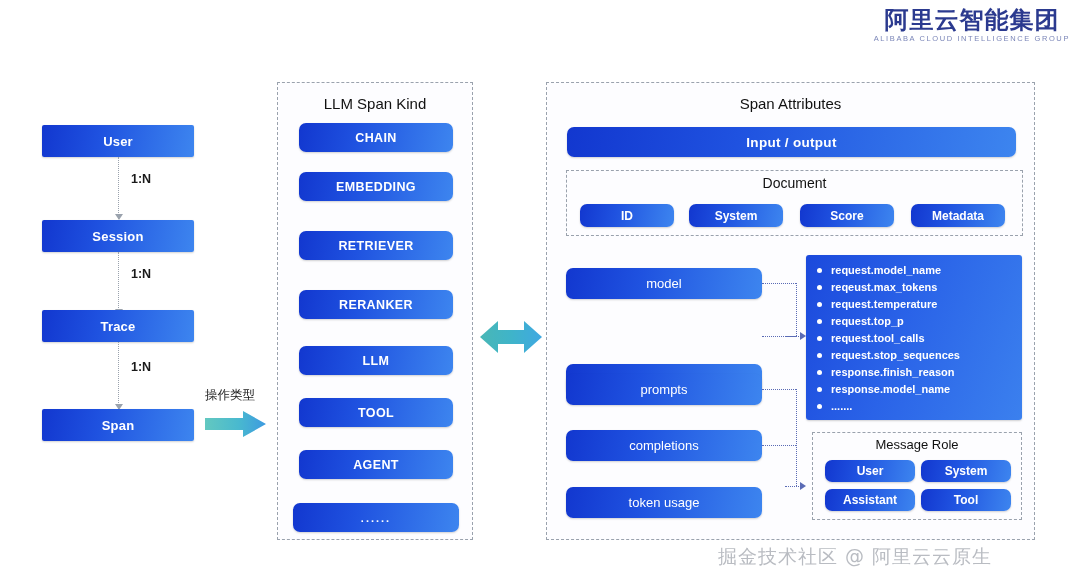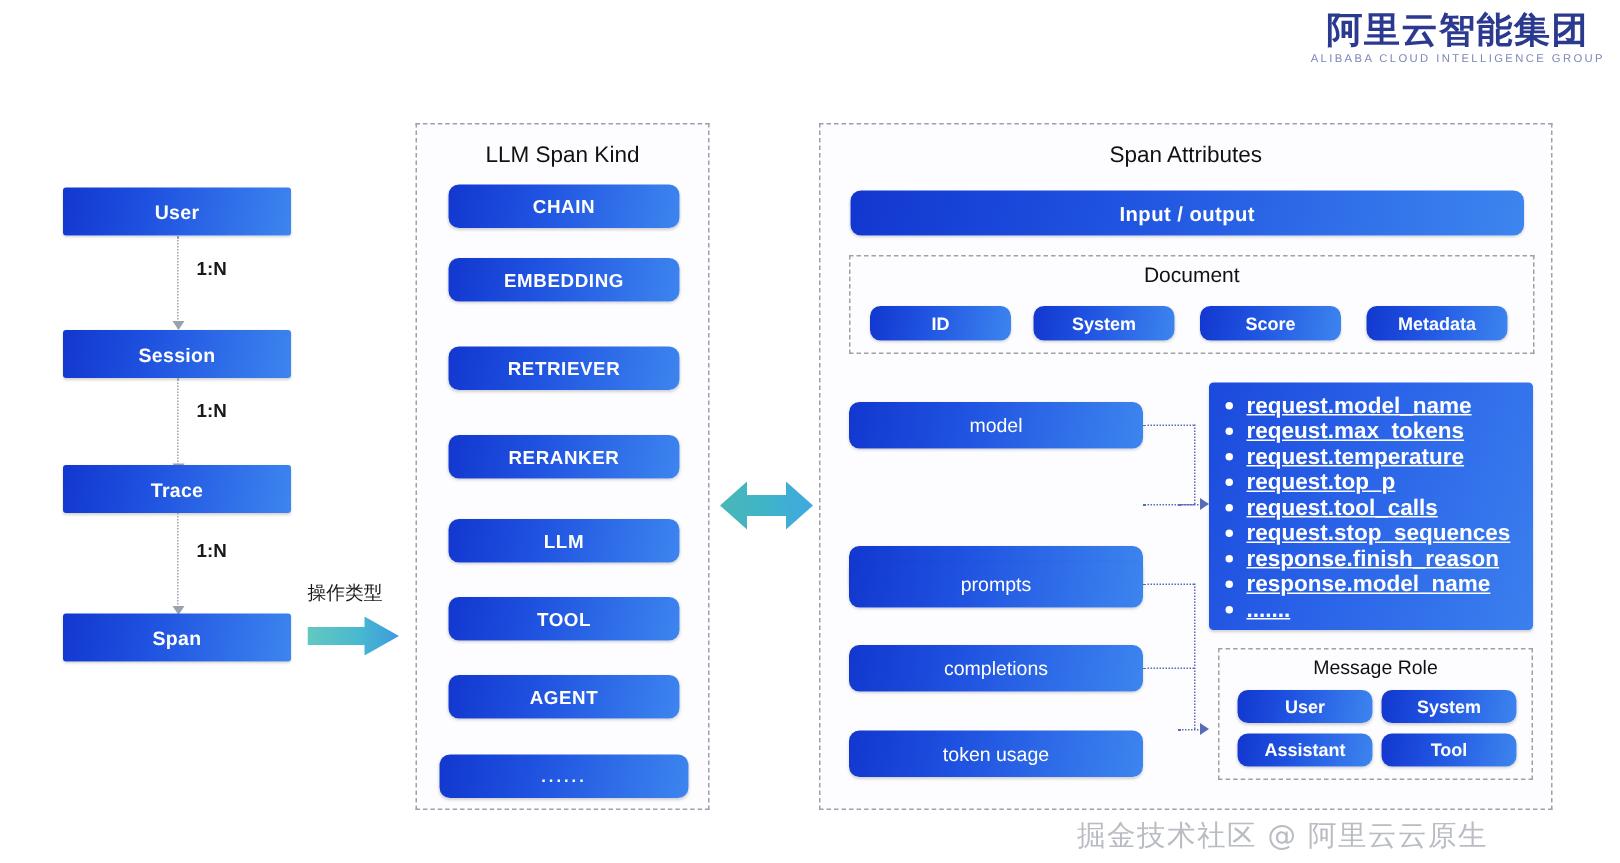--- a/index.html
+++ b/index.html
@@ -103,24 +103,23 @@
 
   
   #attr-list{
     position:absolute;left:806px;top:255px;width:216px;height:165px;
     background:linear-gradient(110deg,#1b49dc 0%,#2a63e8 45%,#3b80ee 100%);
     border-radius:3px;padding:7px 0 0 10px;box-sizing:border-box;
     box-shadow:0 1px 2px rgba(0,0,0,.18);
   }
   #attr-list ul{margin:0;padding:0;list-style:none;}
   #attr-list li{
-    color:#ffffff;font-size:15px;font-weight:bold;line-height:17px;
+    color:#ffffff;font-size:11px;font-weight:bold;line-height:17px;
     position:relative;padding-left:15px;white-space:nowrap;
     font-family:"Liberation Sans",sans-serif;
-    text-decoration:underline;
   }
   #attr-list li:before{
     content:"";position:absolute;left:1px;top:6px;width:5px;height:5px;
     border-radius:50%;background:#ffffff;
   }
 
   
   #msg-role{left:812px;top:432px;width:210px;height:88px;}
   .mr-title{position:absolute;top:4px;width:100%;text-align:center;font-size:13px;color:#111;}
   .mr-pill{position:absolute;width:90px;height:22px;font-size:12px;font-weight:bold;}

